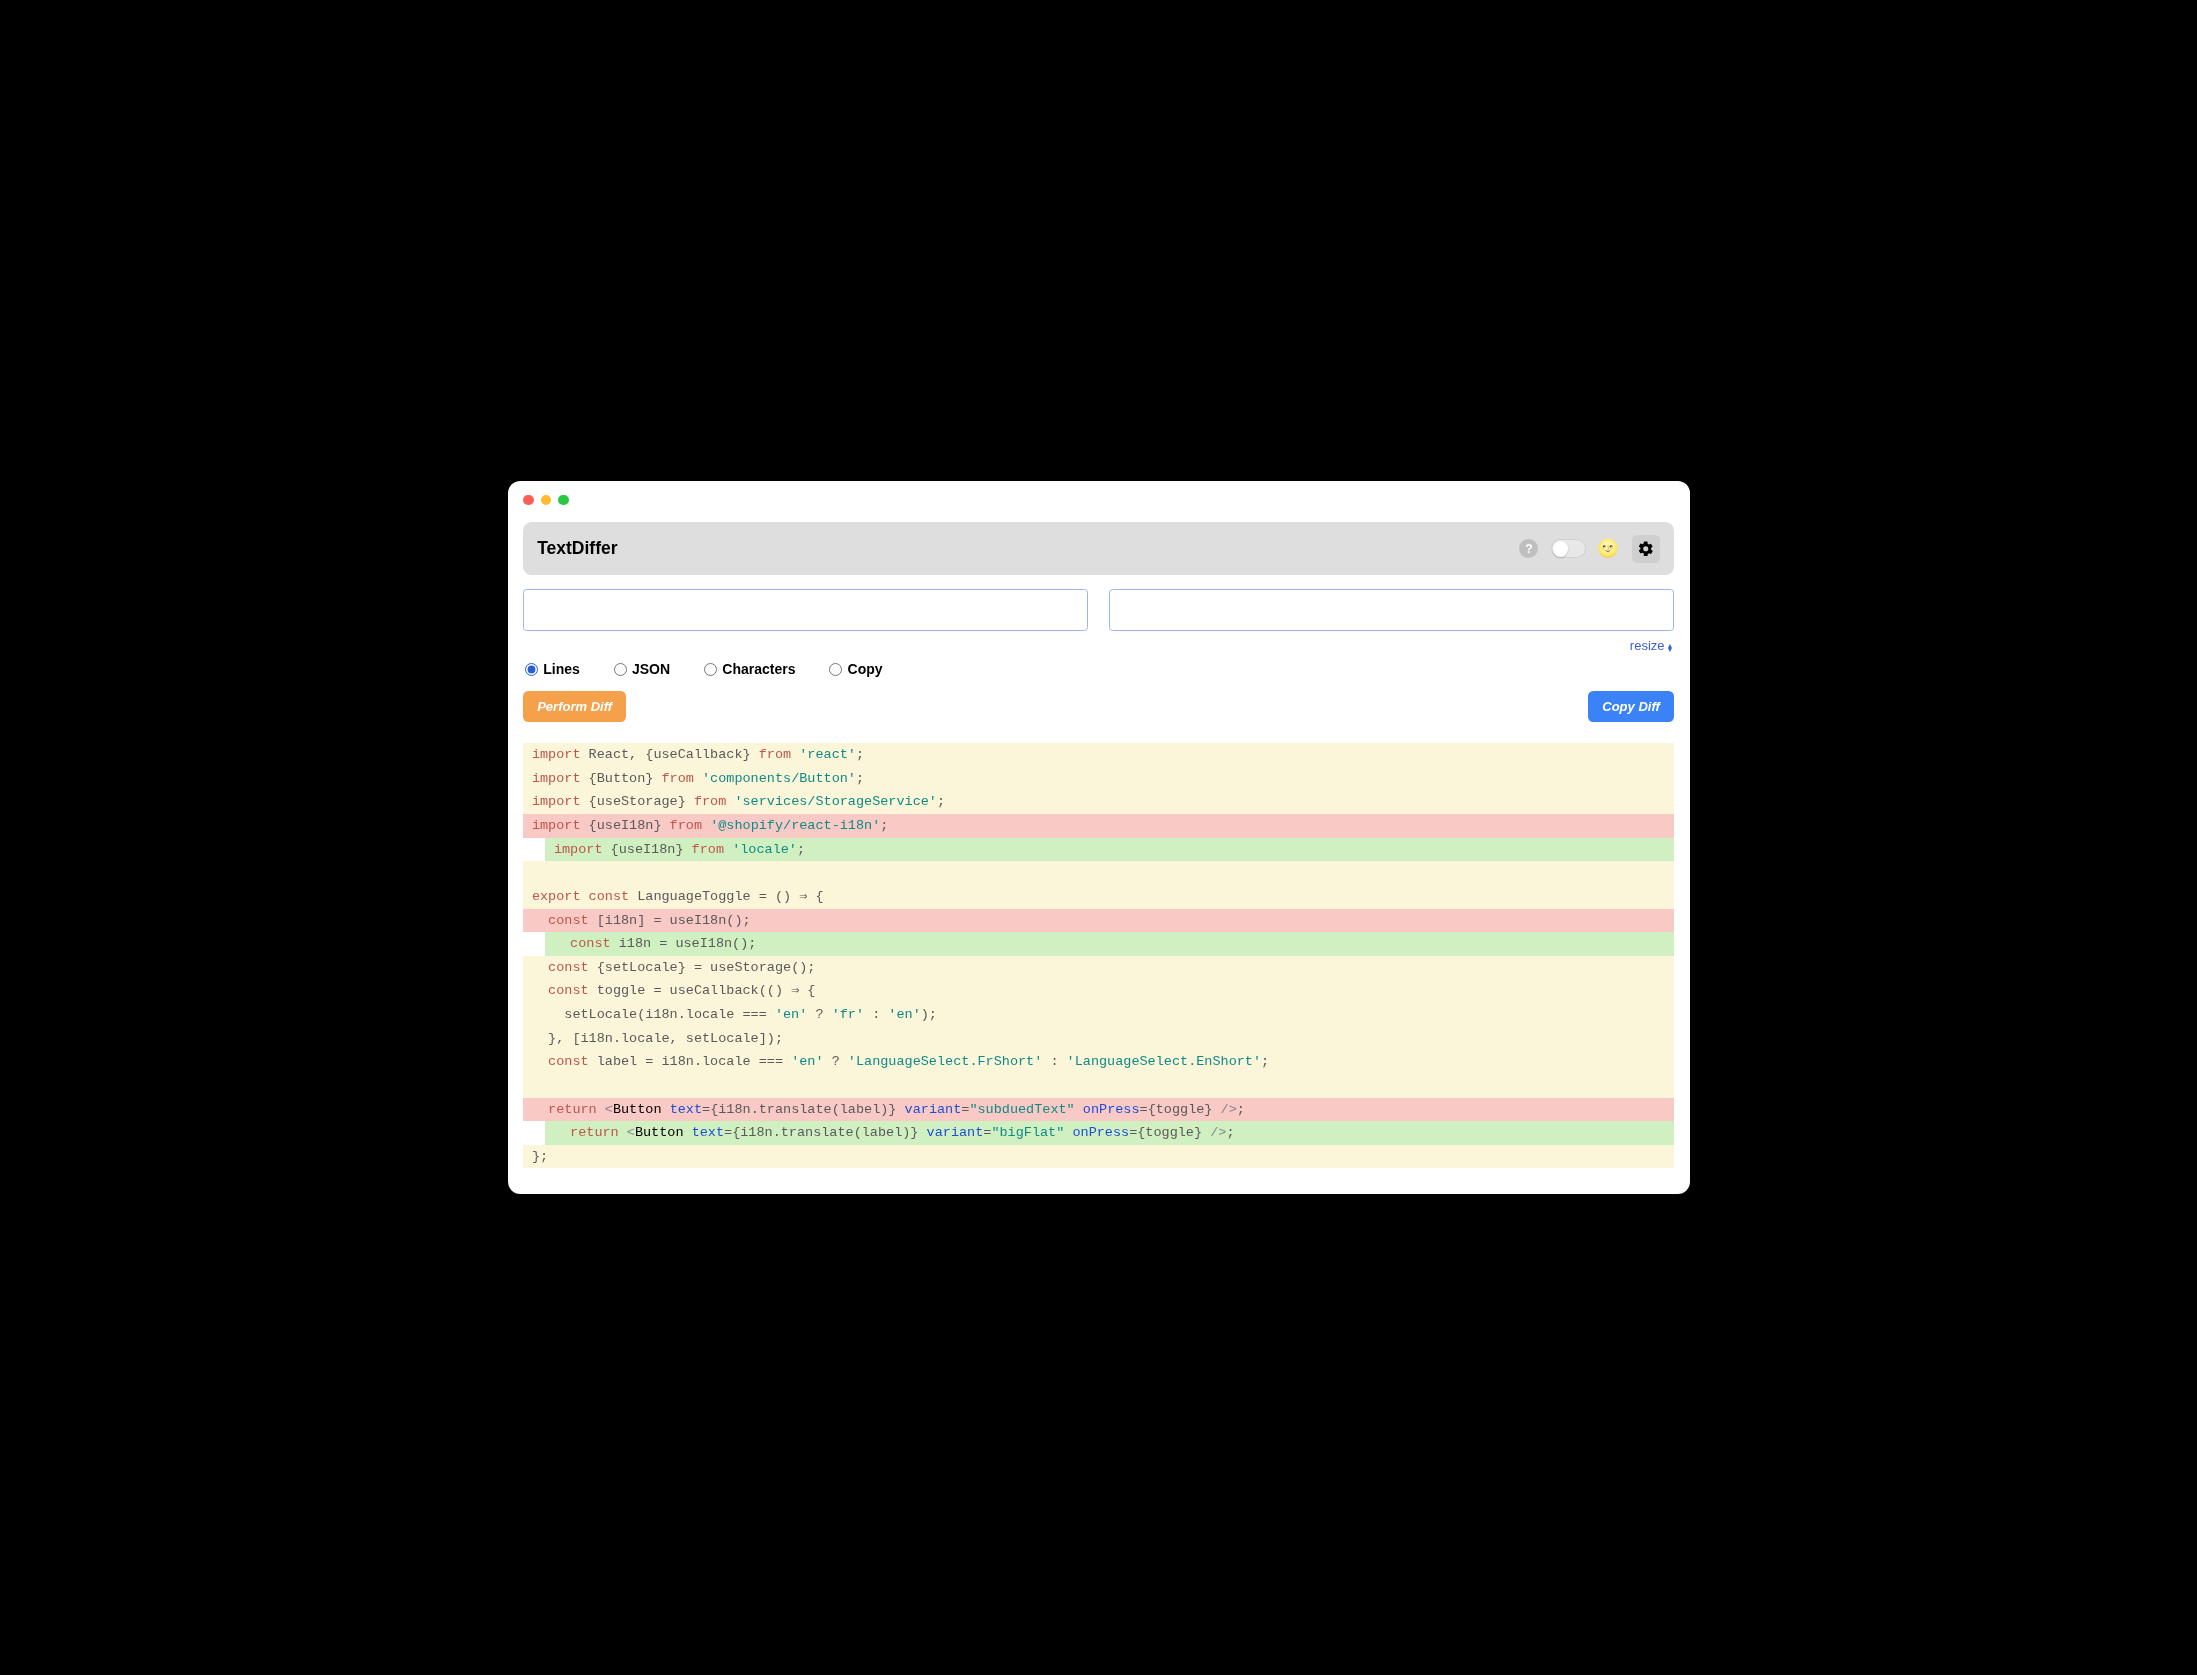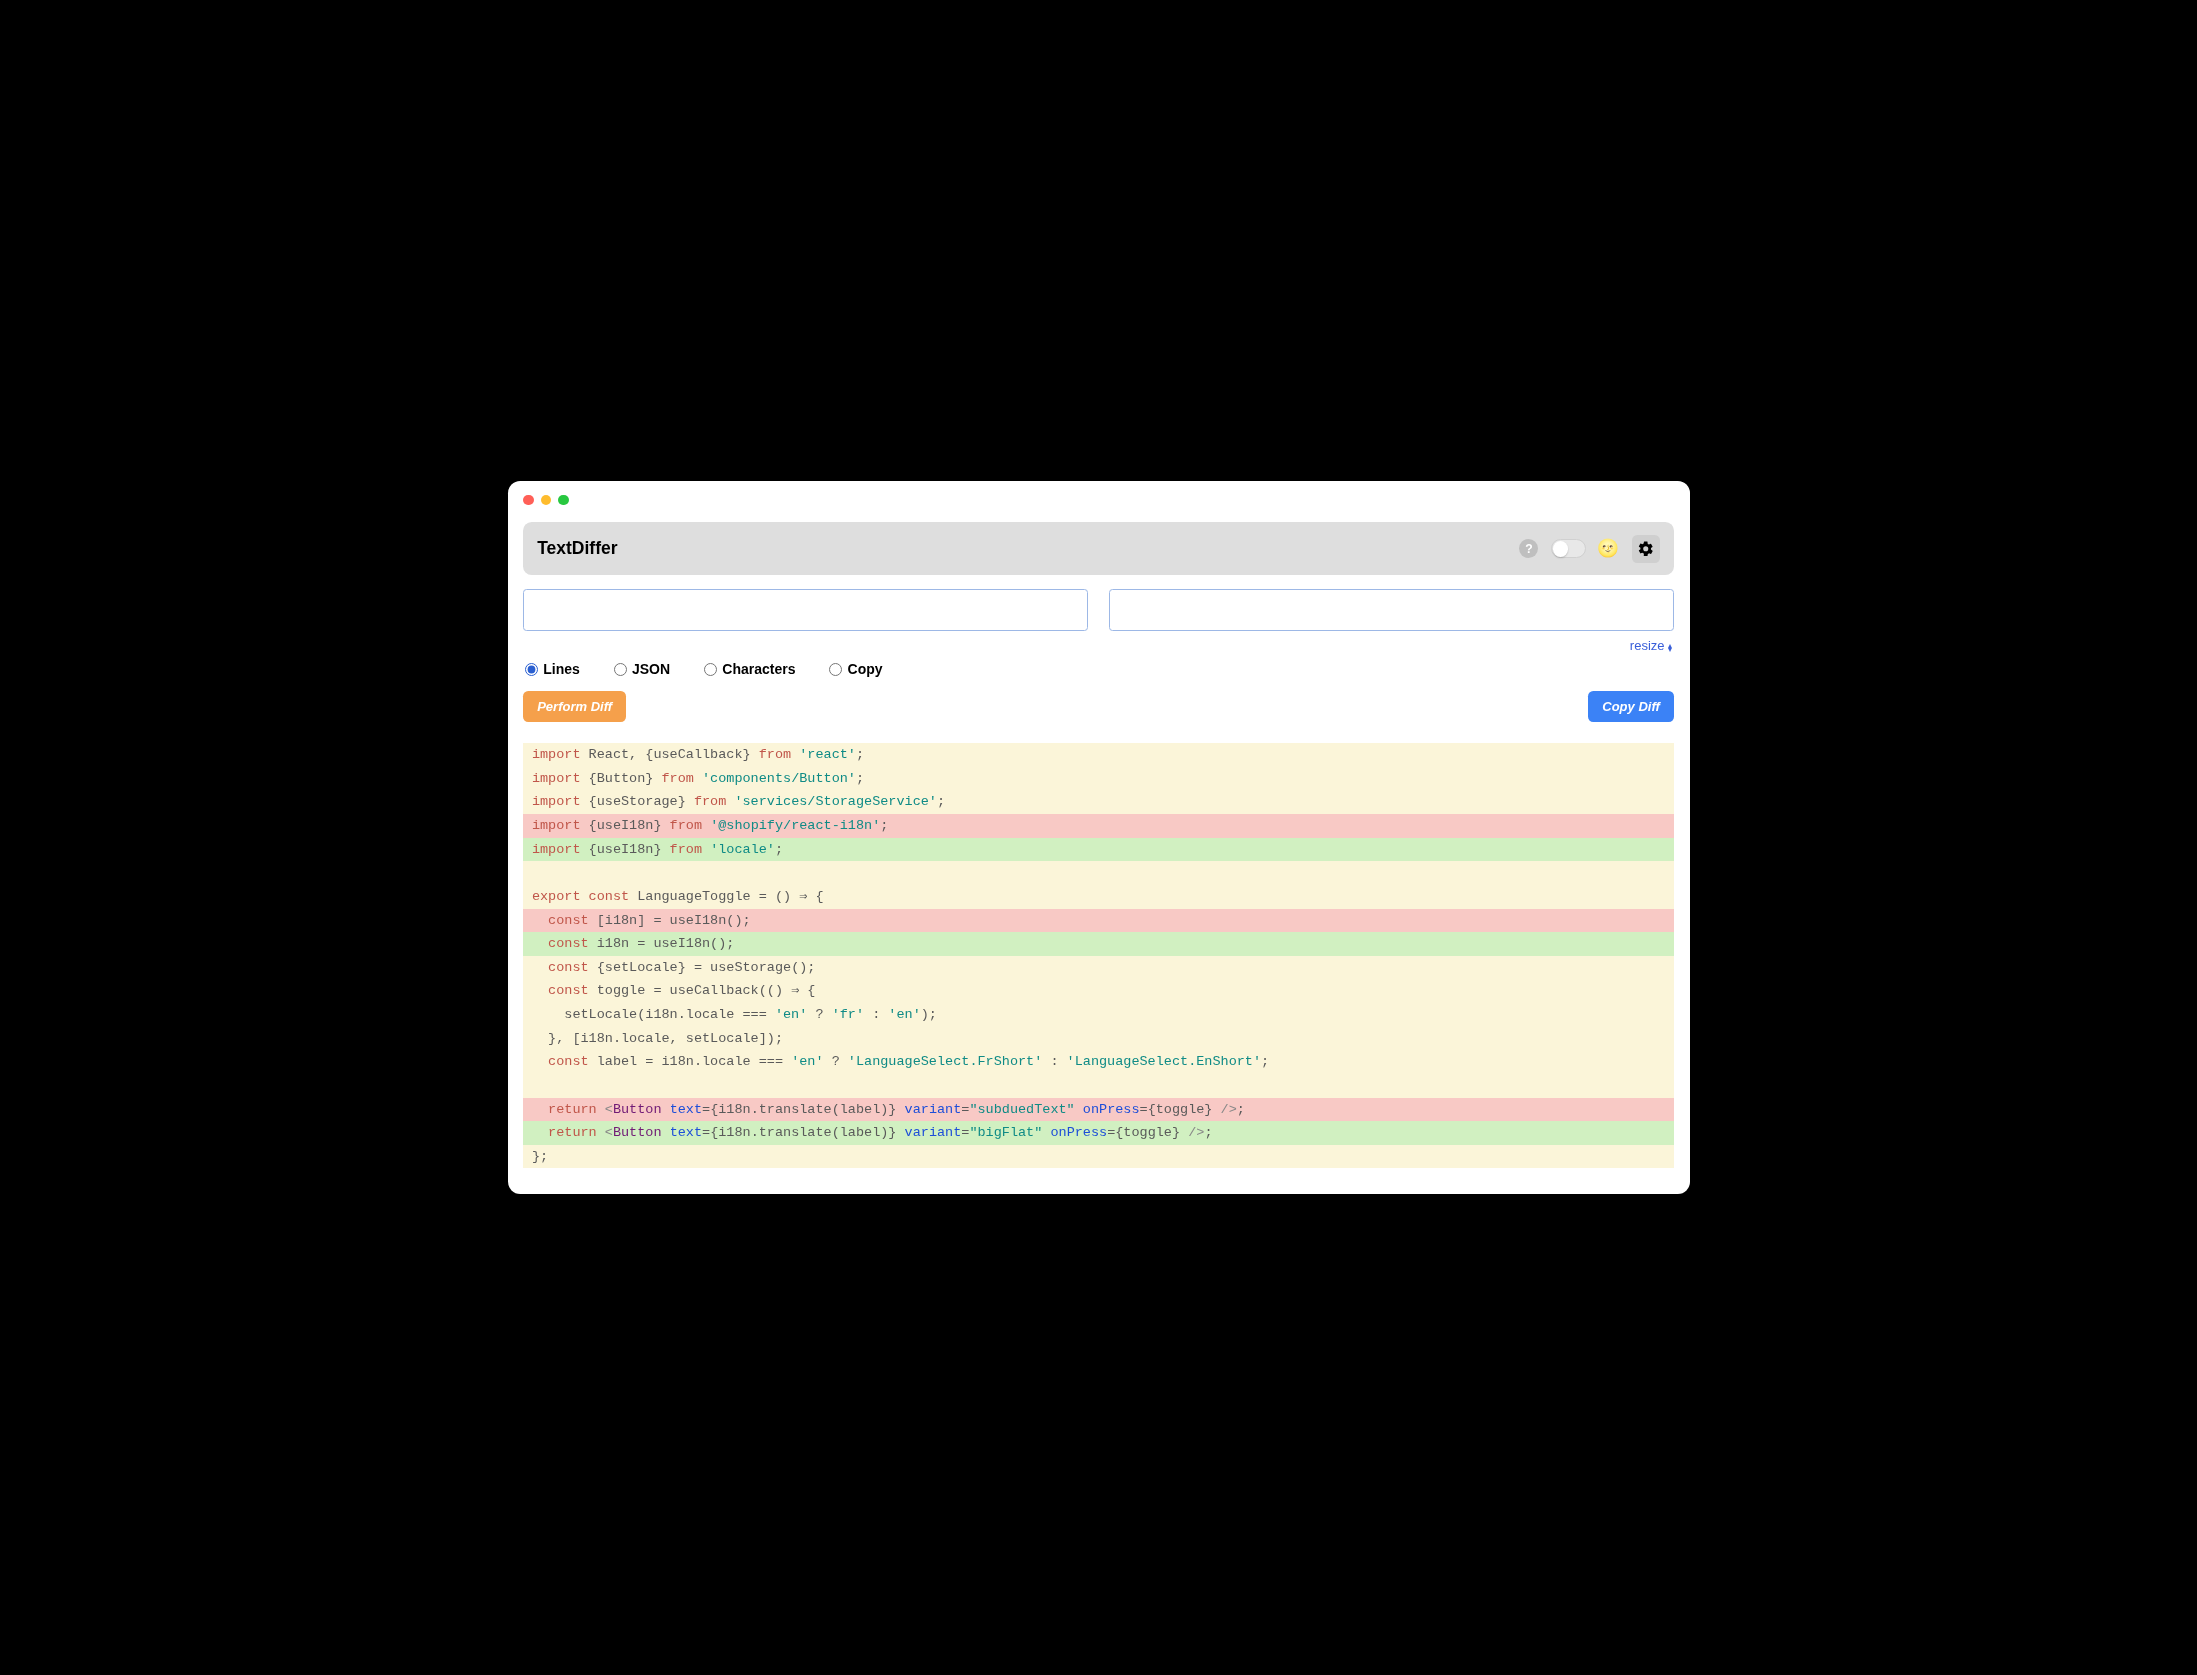--- a/index.html
+++ b/index.html
@@ -100,25 +100,25 @@
     margin: 21px 15.7px 0 15.7px;
     font-family: Liberation Mono, monospace;
     font-size: 13.5px;
     line-height: 1.75;
     white-space: pre;
     overflow-x: auto;
   }
   .dl { padding: 0 8.7px; }
   .bg-ctx { background: #fbf5d9; }
   .bg-del { background: #f8c9c5; }
-  .bg-add { background: #d1f0c1; }
+  .bg-add { background: #d1f0c1; margin-left: 22px; }
   .tok-kw    { color: #c0564a; }
   .tok-plain { color: #5a5a5a; }
   .tok-str   { color: #0f8b86; }
-  .tok-comp  { color: #701a75; }
+  .tok-comp  { color: #000000; }
   .tok-attr  { color: #1d4ed8; }
   .tok-punc  { color: #888; }
 </style>
 </head>
 <body>
 
 <div class="window">
 
   <div class="traffic-lights">
     <div class="tl red"></div>

